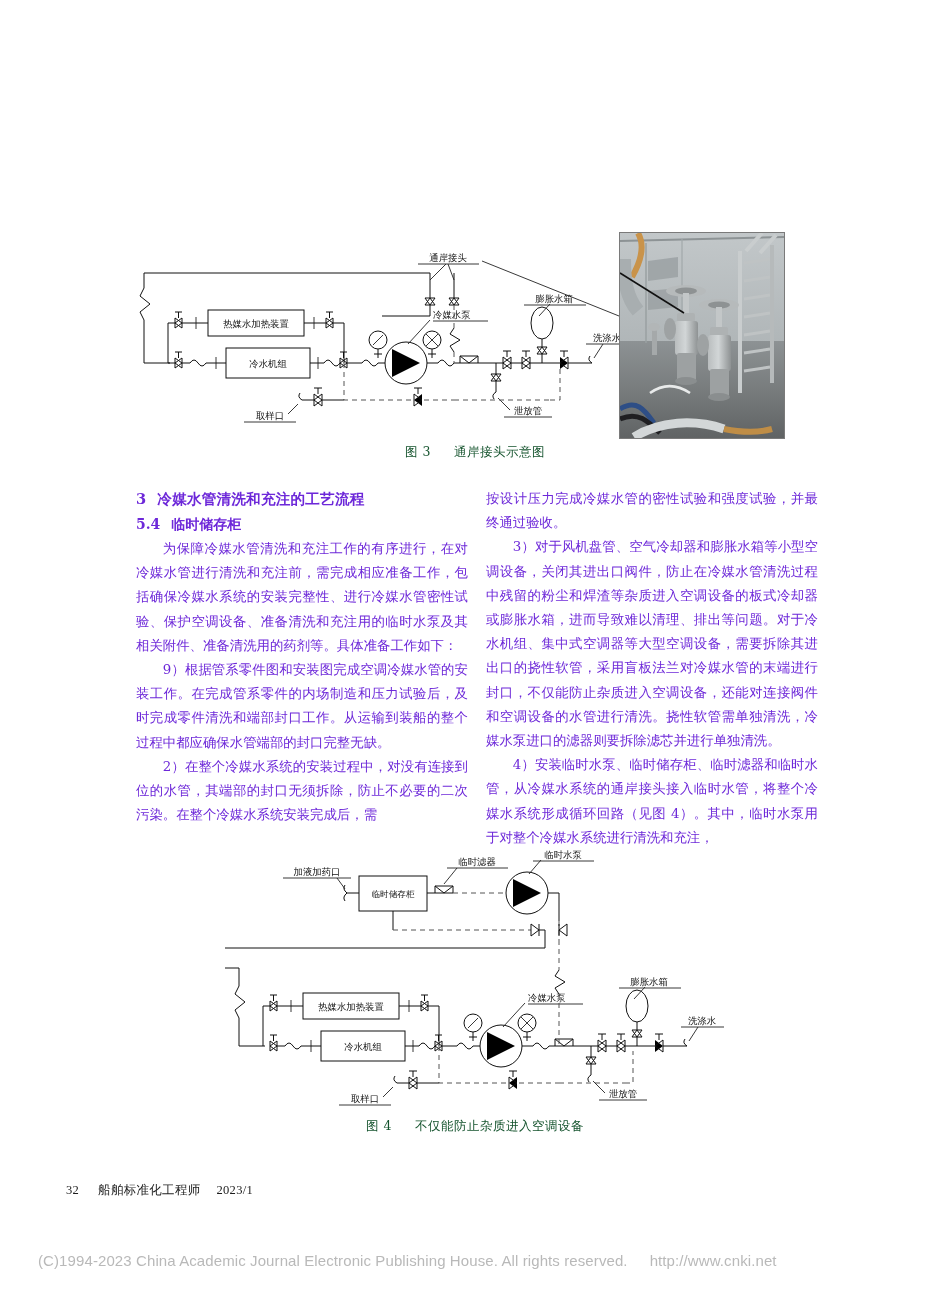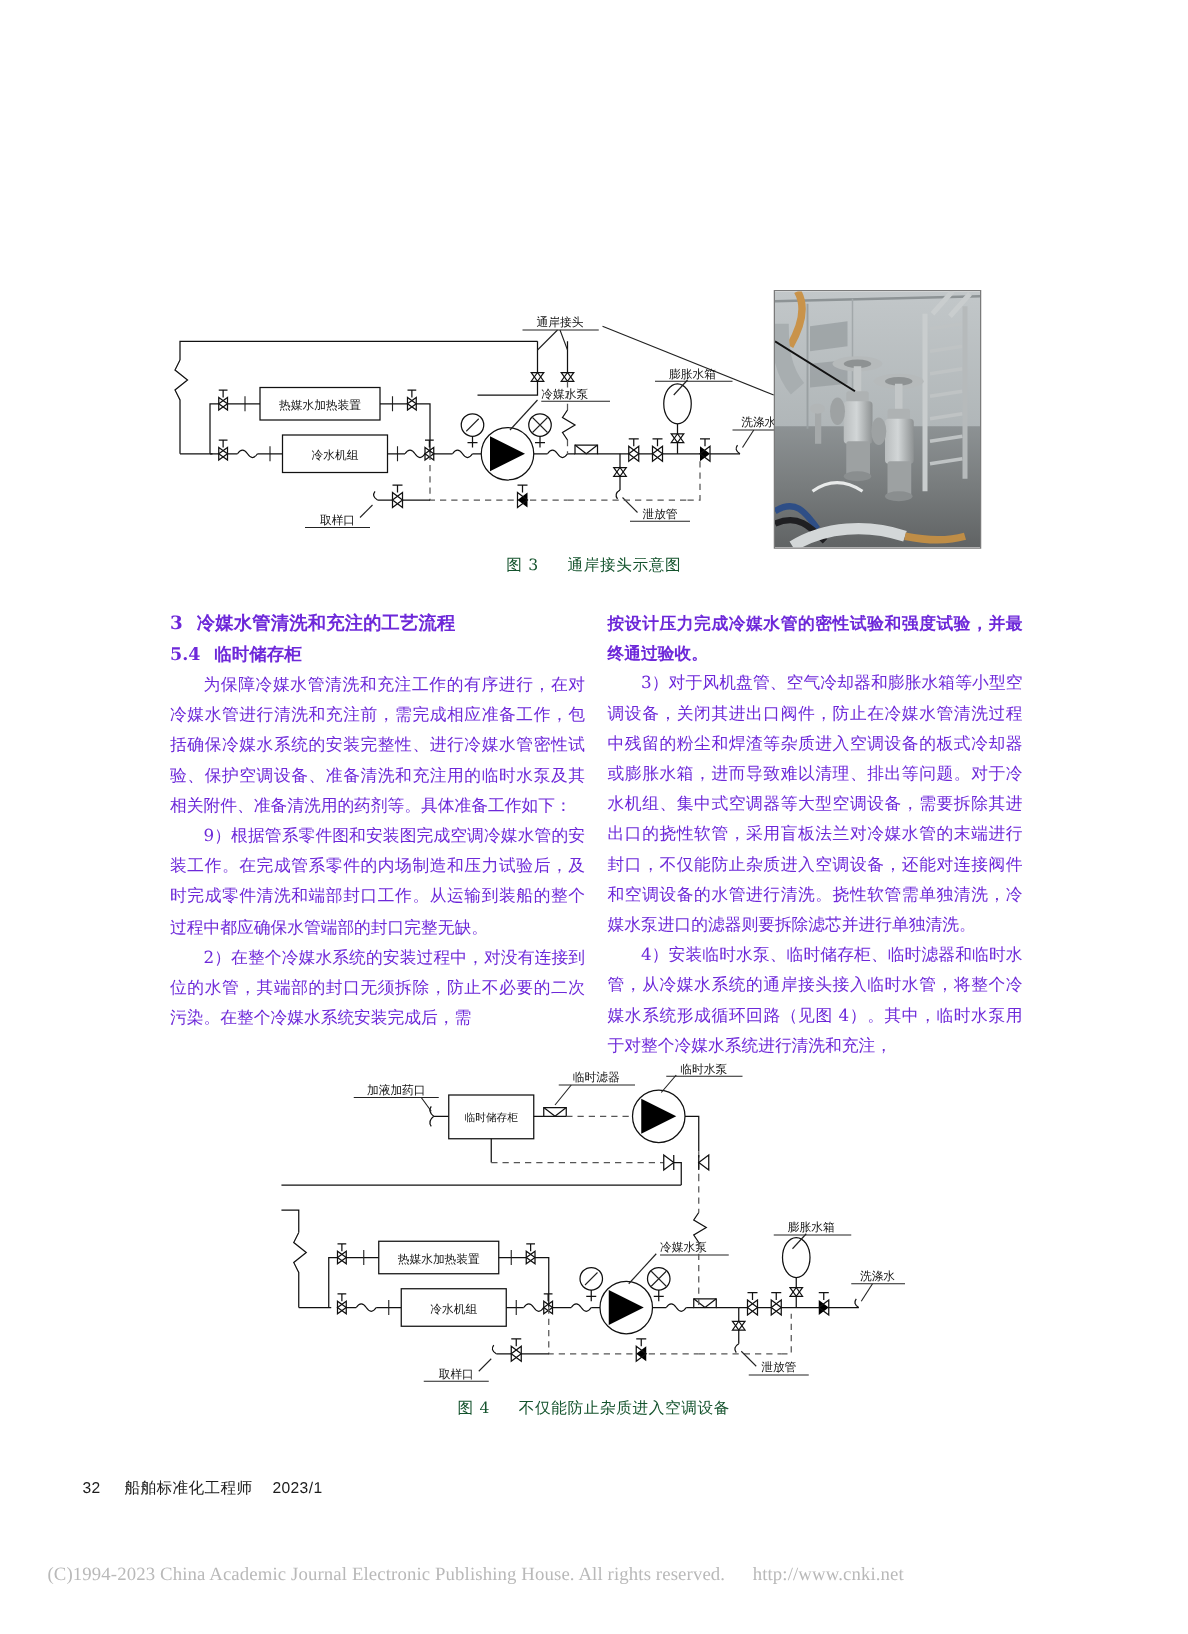--- a/index.html
+++ b/index.html
@@ -80,21 +80,21 @@
     font-weight: bold;
     font-size: 14px;
     line-height: 24px;
     margin: 0 0 1px 0;
   }
   .h3 .num { margin-right: 11px; }
   p.body {
     margin: 0;
     text-indent: 2em;
   }
-  p.body.noind { text-indent: 0; font-weight: bold; }
+  p.body.noind { text-indent: 0; }
 
   
   #fig4-block {
     position: absolute;
     left: 130px;
     top: 848px;
     width: 690px;
     height: 305px;
   }
   #fig4-diagram {
@@ -102,33 +102,33 @@
     left: 95px; top: 0;
     width: 560px; height: 270px;
   }
   #fig4-cap { left: 0; top: 270px; width: 690px; }
 
   
   #footer {
     position: absolute;
     left: 66px;
     top: 1182px;
-    font-family: Liberation Sans, sans-serif;
+    font-family: Liberation Serif, serif;
     font-size: 12.5px;
     color: #1c1c1c;
     letter-spacing: 0.3px;
   }
   #footer .pg { margin-right: 19px; }
   #footer .jr { margin-right: 16px; }
 
   #copyright {
     position: absolute;
     left: 38px;
     top: 1252px;
-    font-family: Liberation Serif, serif;
+    font-family: Liberation Sans, sans-serif;
     font-size: 15px;
     color: #b9b9b9;
     letter-spacing: 0.1px;
     white-space: nowrap;
     text-align: right;
   }
   #copyright .url { margin-left: 22px; }
 
   svg { display: block; }
   .dg-text {

